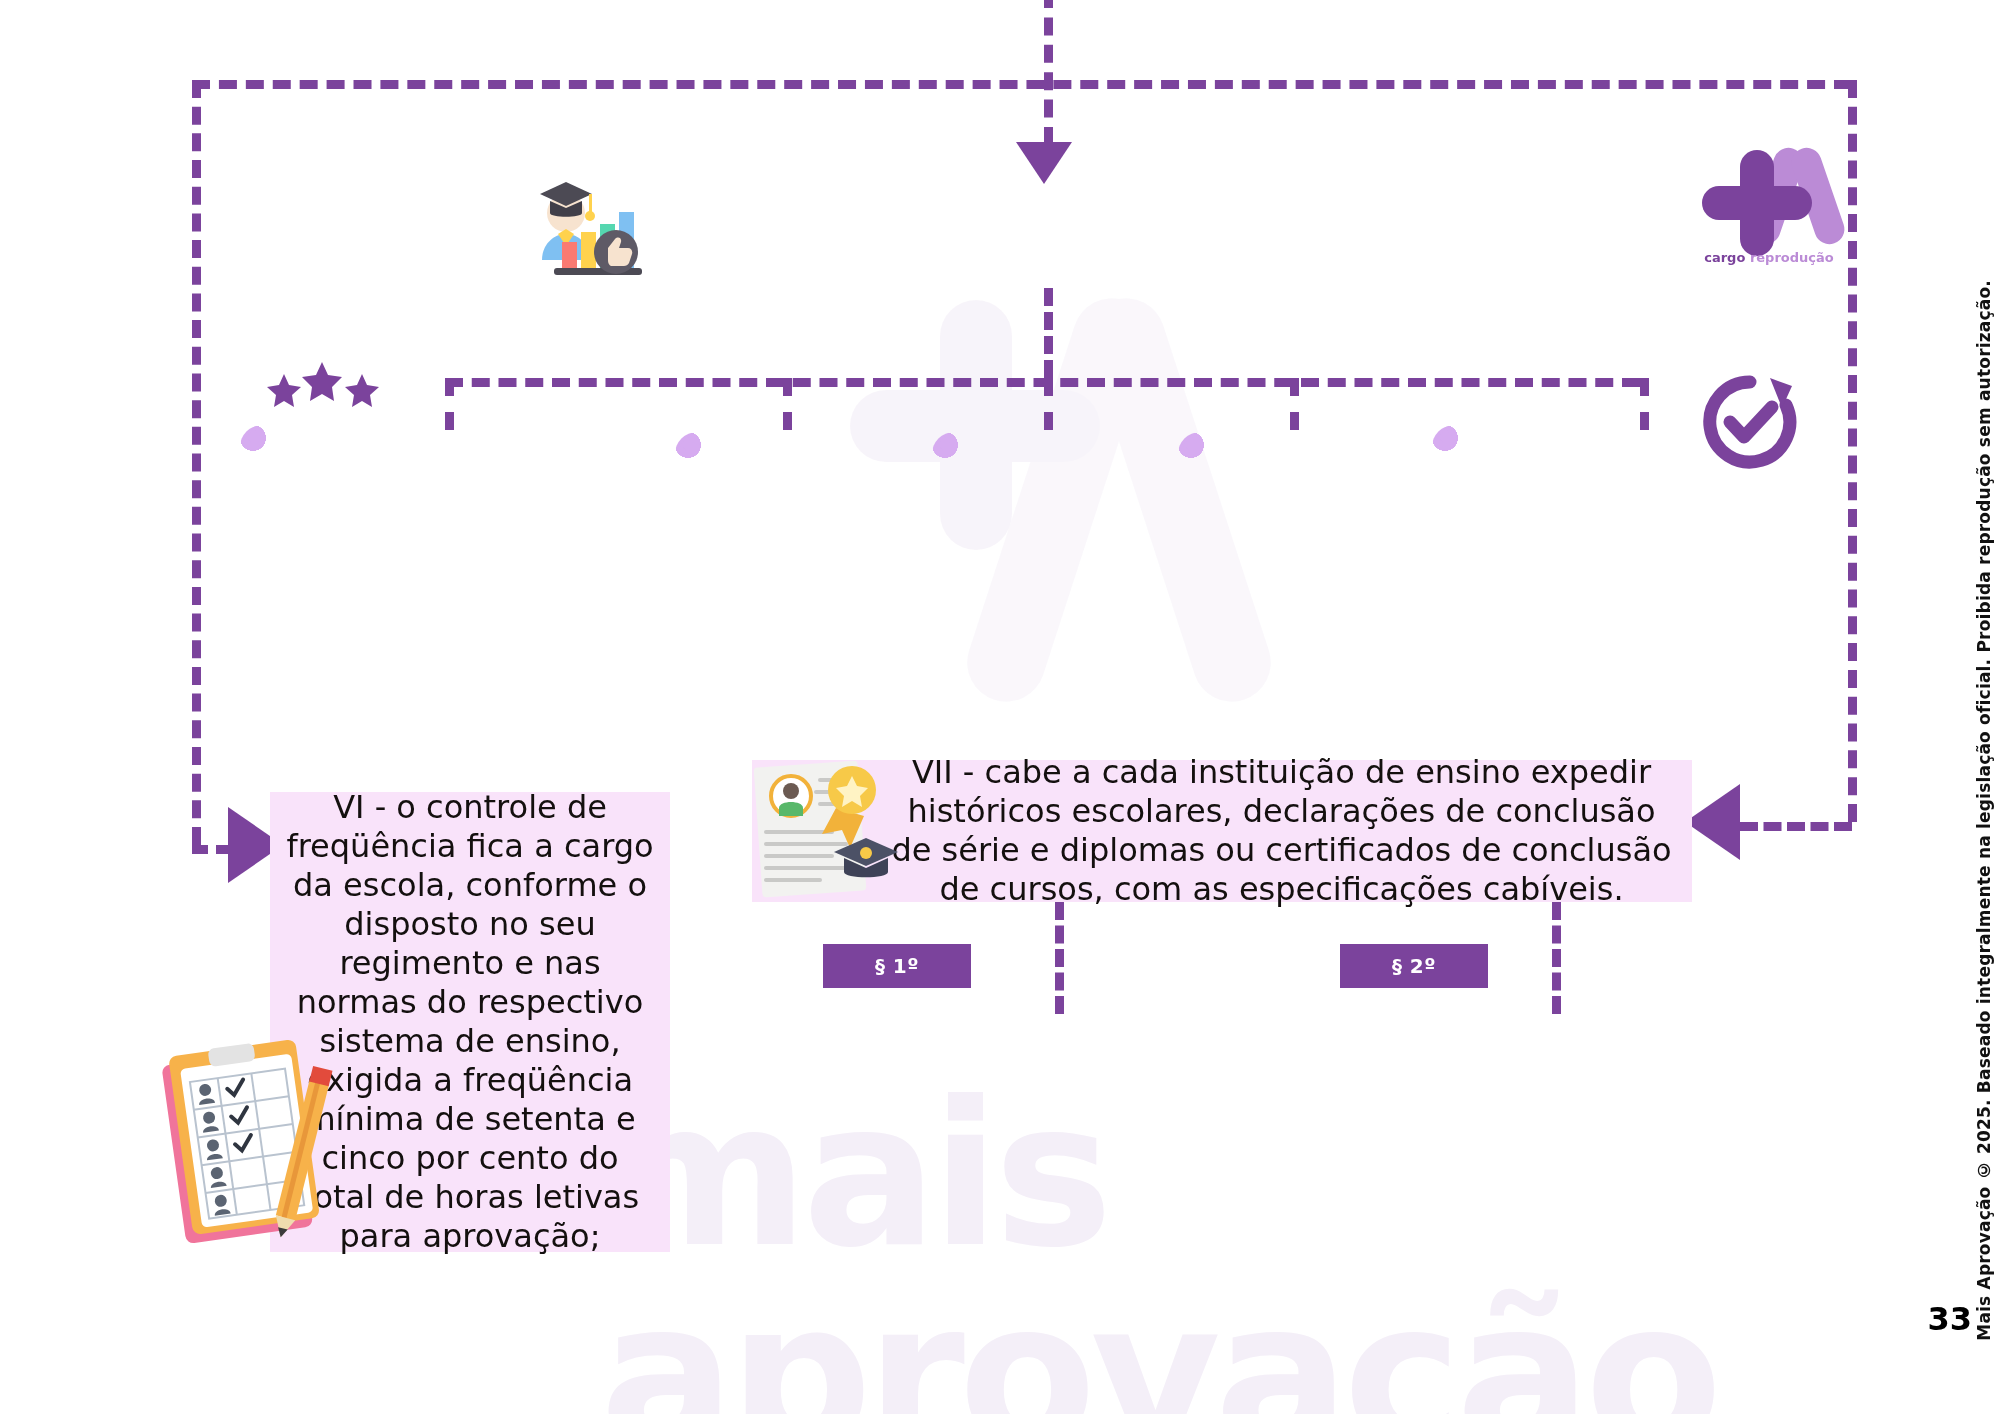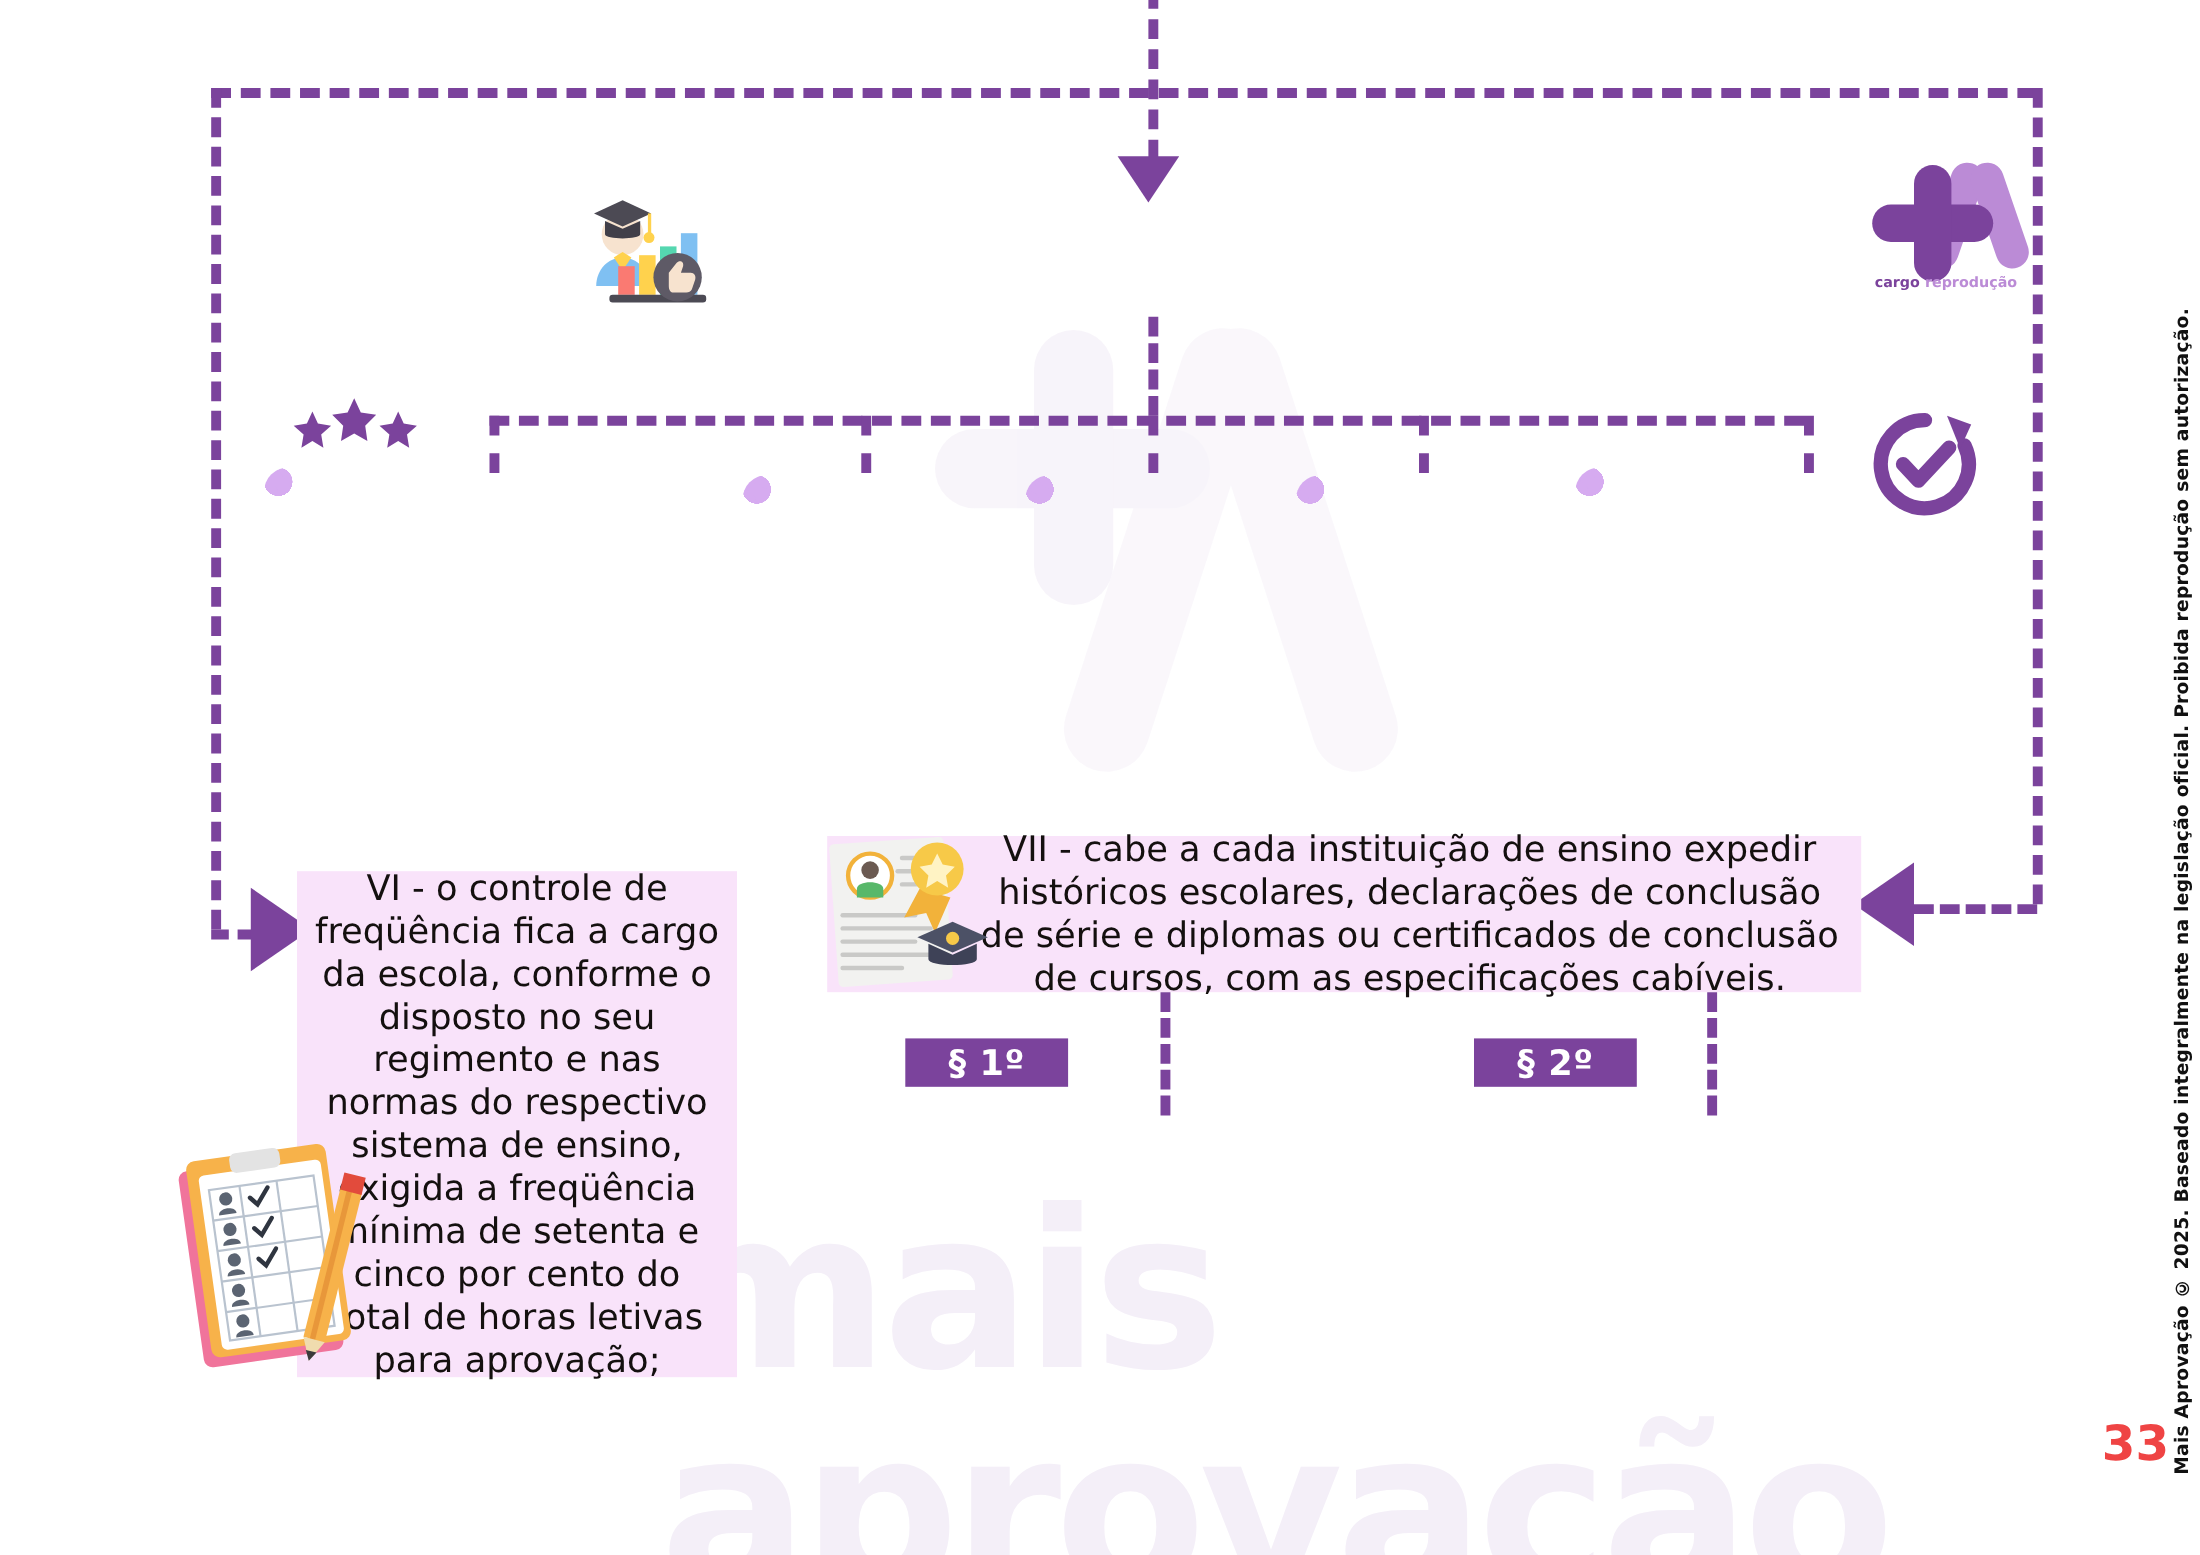--- a/index.html
+++ b/index.html
@@ -86,21 +86,21 @@
   .scallop .txt{width:100%;}
   
   .scallop .edge{
     position:absolute;left:-11px;top:-11px;right:-11px;bottom:-11px;
     pointer-events:none;
   }
   .scallop .edge span{position:absolute;width:26px;height:26px;border-radius:50%;background:#d6abf0;}
 
   .sec-tag{
     position:absolute;background:#7b439c;color:#ffffff;
-    font-size:32px;font-weight:700;
+    font-size:20px;font-weight:700;
     display:flex;align-items:center;justify-content:center;
     letter-spacing:.5px;
   }
 
   
   #logo{position:absolute;left:1700px;top:138px;width:130px;height:112px;}
   #logo .plus-h{position:absolute;left:2px;top:48px;width:110px;height:34px;background:#7b439c;border-radius:17px;}
   #logo .plus-v{position:absolute;left:40px;top:12px;width:34px;height:106px;background:#7b439c;border-radius:17px;}
   #logo .a-l{position:absolute;left:62px;top:8px;width:30px;height:100px;background:#bb8bd6;border-radius:15px;transform:rotate(19deg);}
   #logo .a-r{position:absolute;left:103px;top:8px;width:30px;height:100px;background:#bb8bd6;border-radius:15px;transform:rotate(-19deg);}
@@ -110,21 +110,21 @@
 
   
   #copyright{
     position:absolute;right:6px;top:280px;
     writing-mode:vertical-rl;transform:rotate(180deg);
     font-size:17px;font-weight:700;color:#111;
     white-space:nowrap;letter-spacing:.2px;
   }
   #pagenum{
     position:absolute;right:28px;bottom:76px;
-    font-size:44px;font-weight:700;color:#ef4444;
+    font-size:32px;font-weight:700;color:#000000;
   }
 
   
   .art{position:absolute;pointer-events:none;}
   svg{display:block;overflow:visible;}
 </style>
 </head>
 <body>
 
 <div id="stage">

